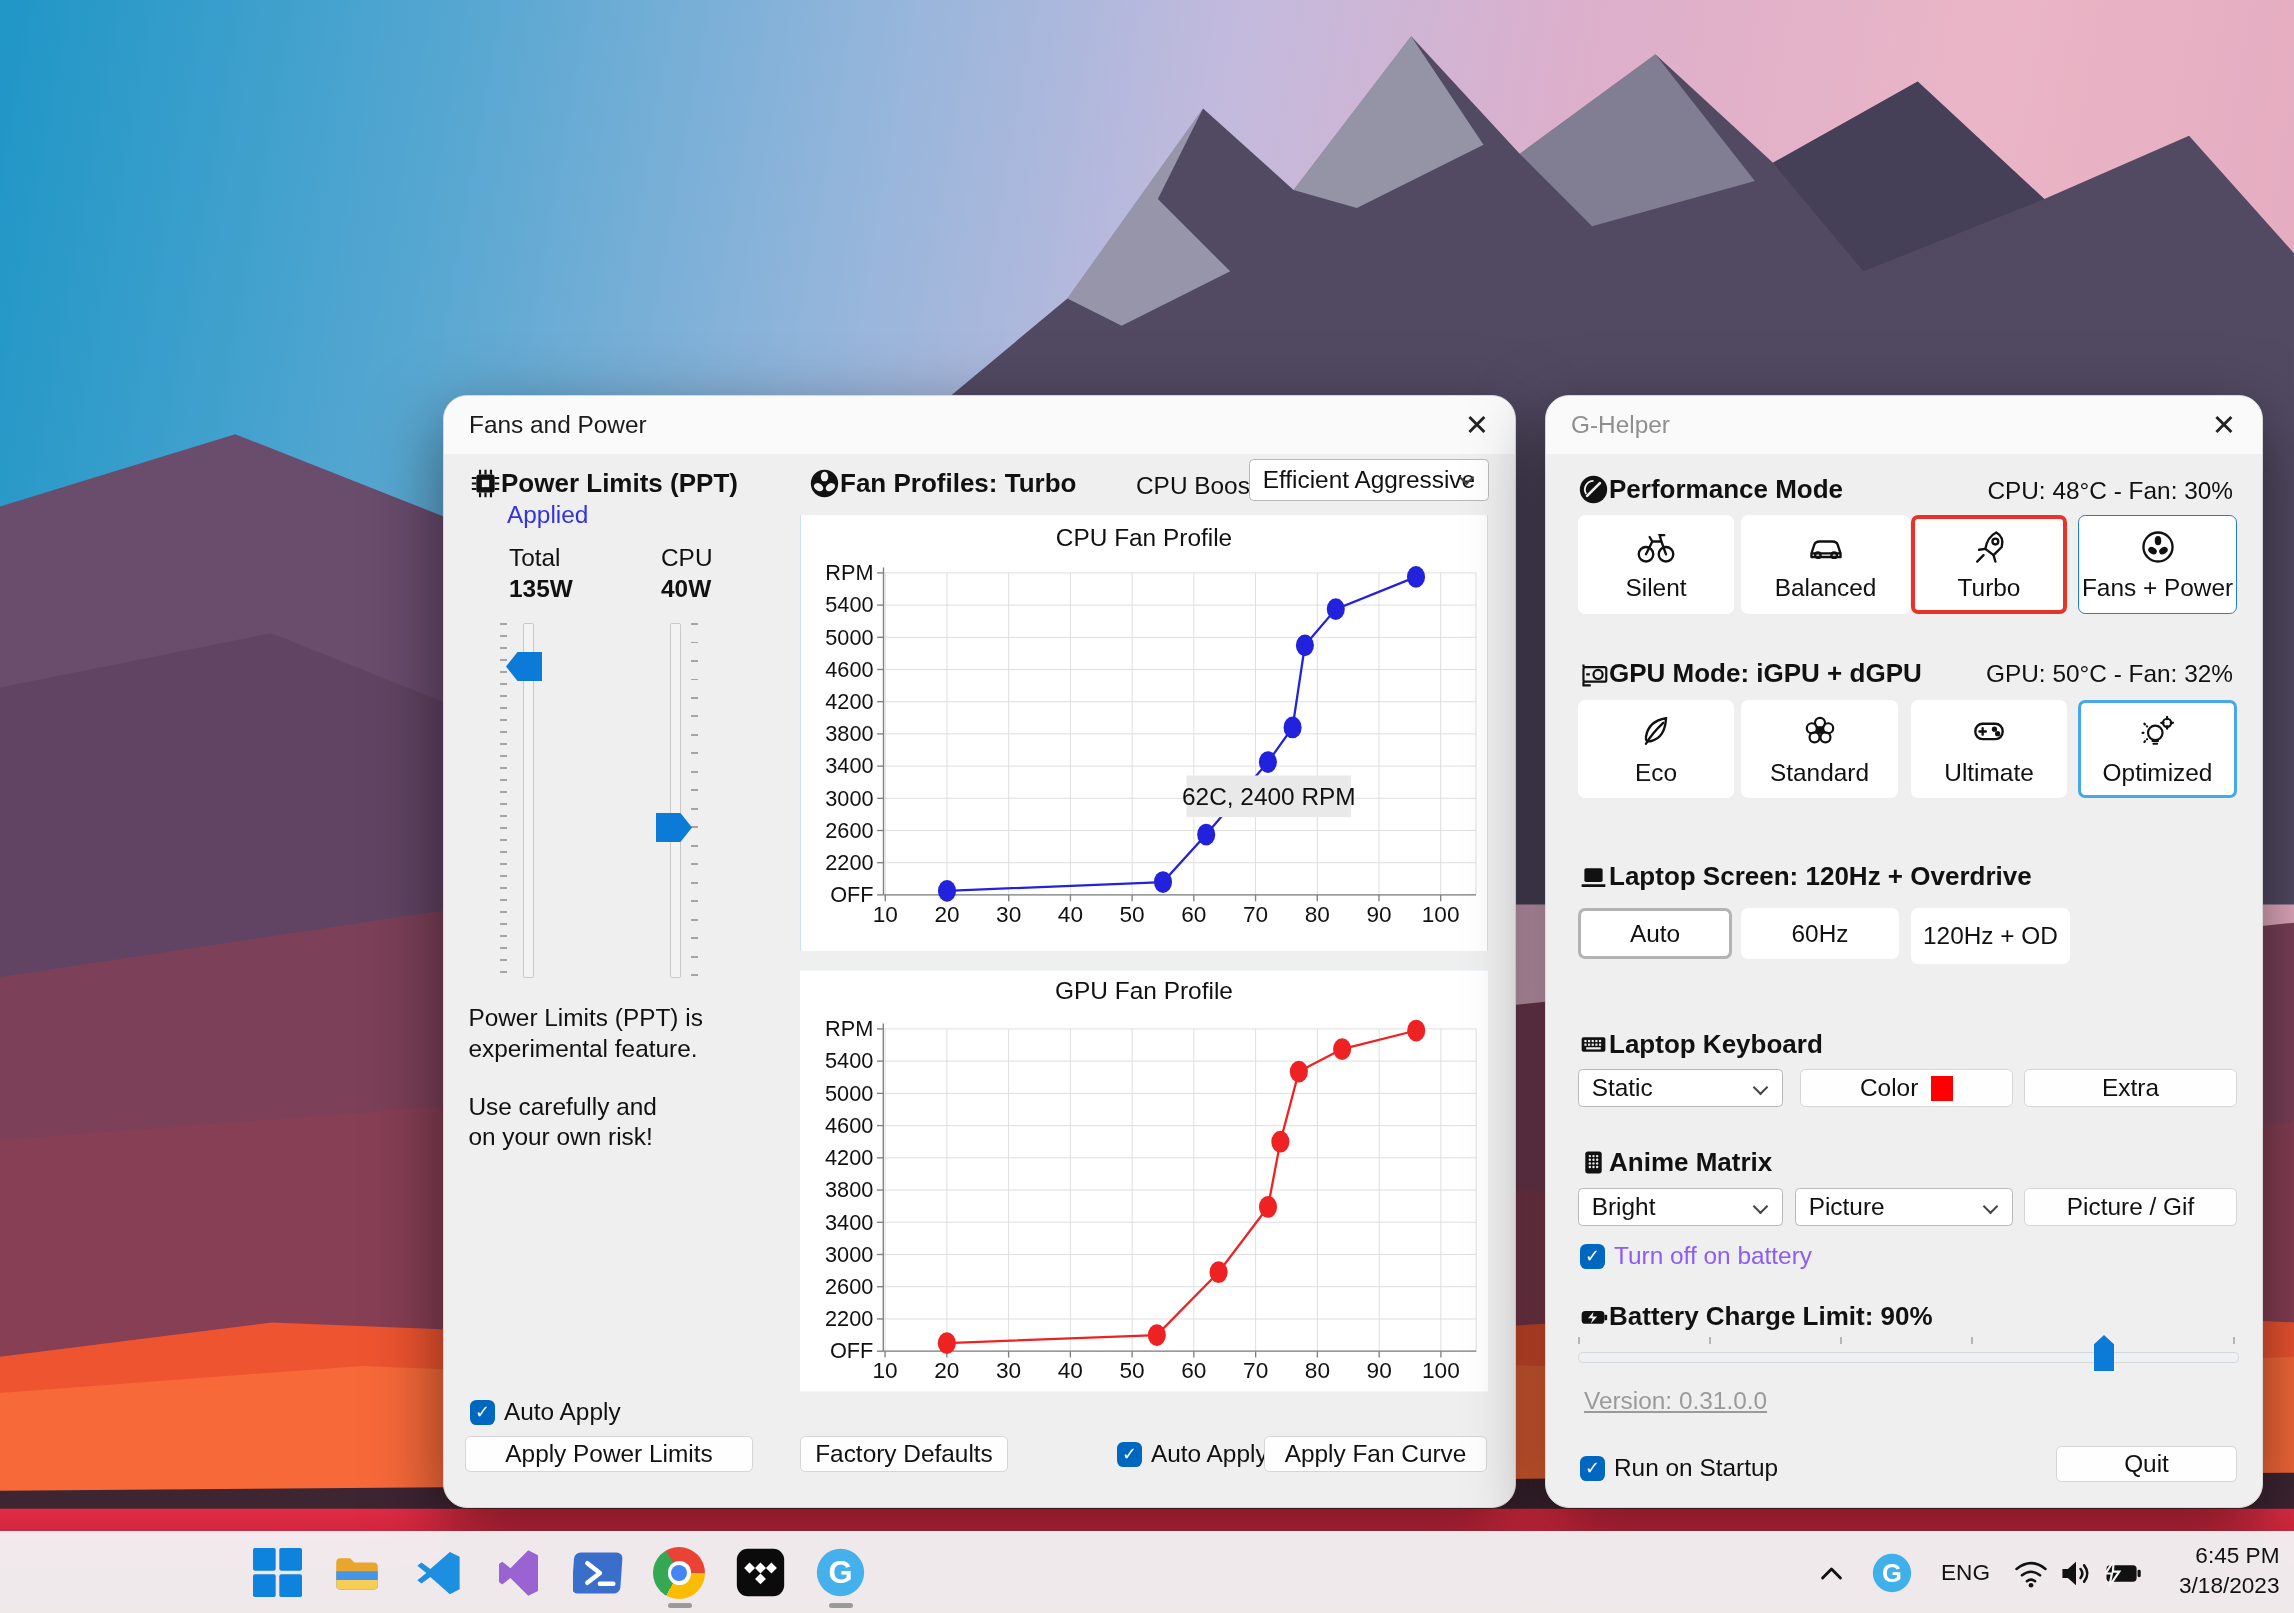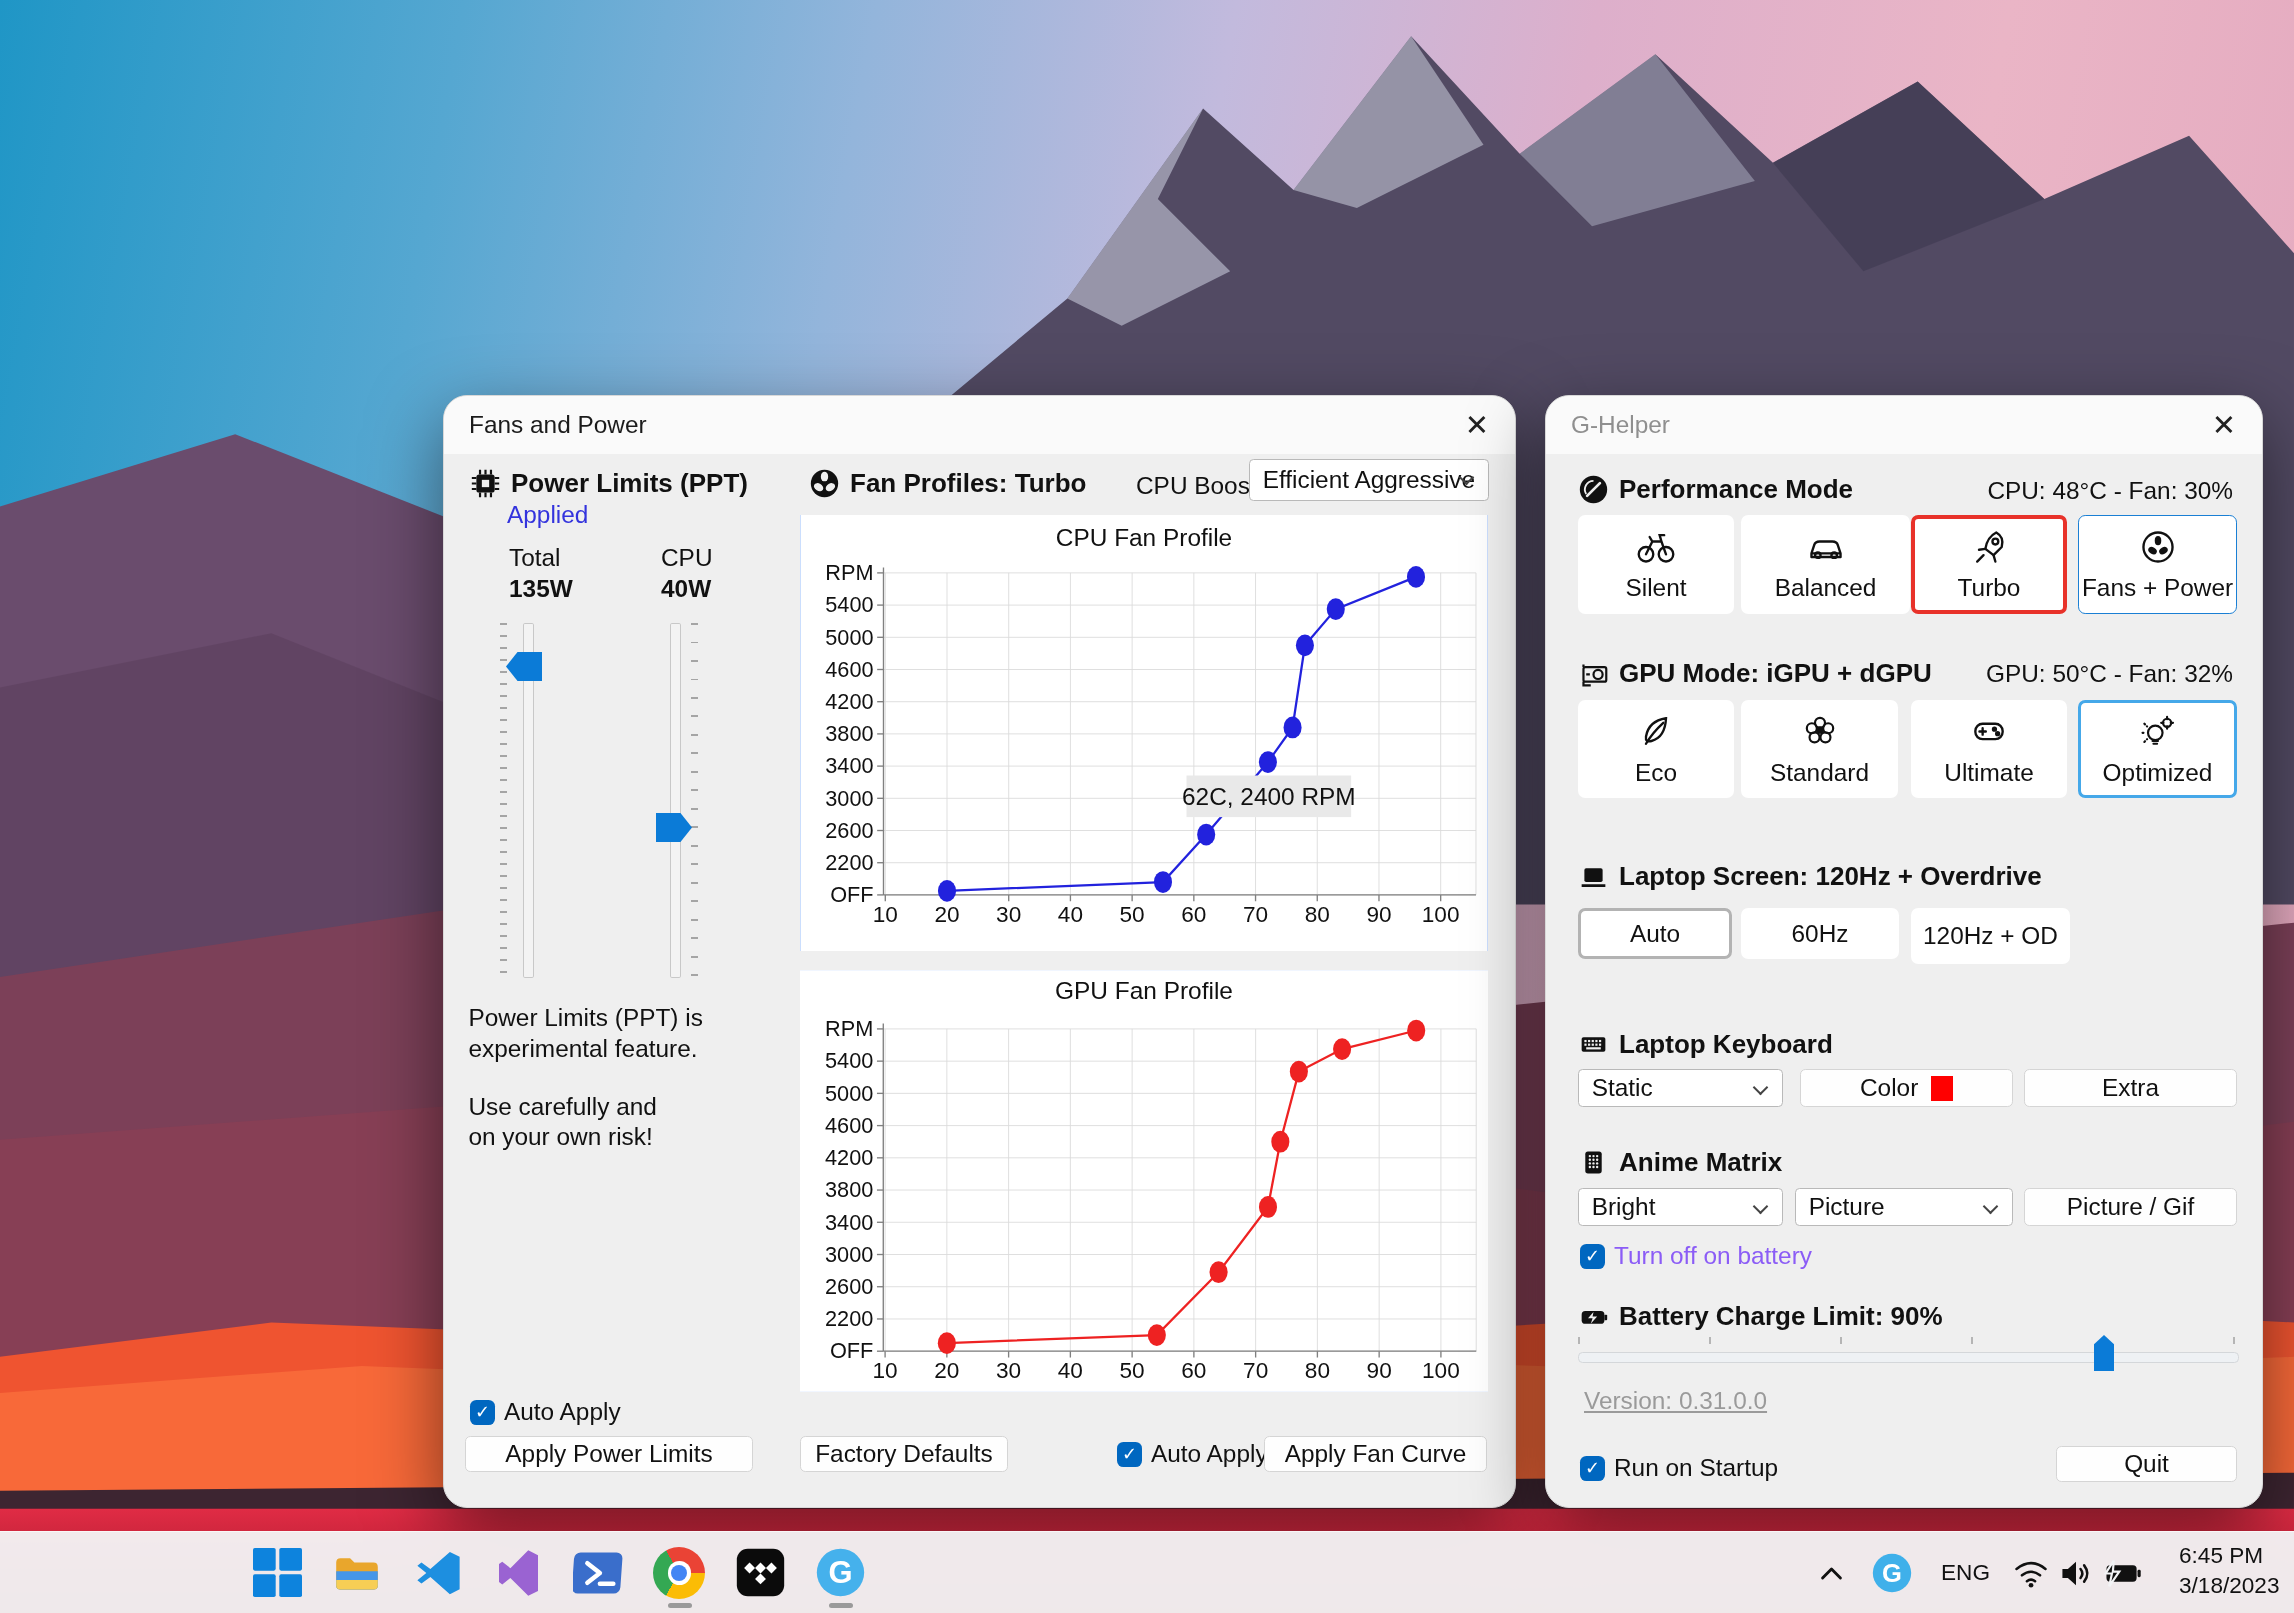--- a/index.html
+++ b/index.html
@@ -10,21 +10,21 @@
     background:linear-gradient(100deg,#1f96c6 0%,#55a7d1 18%,#93b5db 34%,#c2badd 48%,#ddafcb 62%,#eab5c6 78%,#e2a6bd 100%);}
   #wallpaper svg{position:absolute;inset:0;}
   
   .window{position:absolute;background:#efefef;border-radius:24px;border:0.9px solid #d8d8d8;
     box-shadow:0 25px 72px rgba(0,0,0,.5);overflow:hidden;}
   .titlebar{position:absolute;left:0;top:0;right:0;height:58px;background:#fafafa;
     display:flex;align-items:center;padding-left:25px;font-size:24.4px;}
   .close-x{position:absolute;right:18px;top:9px;width:40px;height:40px;display:flex;
     align-items:center;justify-content:center;font-size:29px;font-weight:300;color:#222;cursor:default;}
   .close-x::before{content:"✕";}
-  .hdr{position:absolute;display:flex;align-items:center;gap:10px;font-size:26px;font-weight:bold;white-space:nowrap;}
+  .hdr{position:absolute;display:flex;align-items:center;gap:0;font-size:26px;font-weight:bold;white-space:nowrap;}
   .hdr .hicon{width:31px;height:31px;flex:0 0 auto;}
   .status-right{position:absolute;right:29px;font-size:24.4px;white-space:nowrap;}
   .blue-link{color:#3333dd;}
   .gray-link{color:#9a9a9a;text-decoration:underline;}
   
   .btn{position:absolute;background:#fefefe;border:1.8px solid #d5d5d5;border-radius:5.4px;
     display:flex;align-items:center;justify-content:center;font-size:24.4px;box-sizing:border-box;}
   .dd{position:absolute;background:#fff;border:1.8px solid #b9b9b9;border-radius:4.5px;box-sizing:border-box;
     display:flex;align-items:center;padding-left:12.7px;font-size:24.4px;}
   .dd::after{content:"";position:absolute;right:16.3px;top:11.8px;width:9px;height:9px;
@@ -54,21 +54,21 @@
     clip-path:polygon(50% 0,100% 26%,100% 100%,0 100%,0 26%);}
   .chart-holder{position:absolute;background:#3b82f6;}
   svg text{font-family:"Liberation Sans",sans-serif;}
   
   #taskbar{position:absolute;left:0;right:0;bottom:0;height:82px;background:rgba(243,244,246,.95);
     border-top:0.9px solid rgba(255,255,255,.6);}
   .tb-icon{position:absolute;top:13.6px;width:54px;height:54px;display:flex;align-items:center;justify-content:center;}
   .run-pill{position:absolute;top:71px;width:23.5px;height:5.4px;border-radius:2.7px;background:#9a9a9a;}
   .tray{position:absolute;top:0;height:82px;display:flex;align-items:center;}
   .tray-txt{font-size:22.6px;}
-  .clock{position:absolute;right:14.5px;top:9px;font-size:22.6px;line-height:30px;}
+  .clock{position:absolute;right:14.5px;top:9px;text-align:right;font-size:22.6px;line-height:30px;}
   .chrome-ball{width:52px;height:52px;border-radius:50%;position:relative;
     background:conic-gradient(from 90deg,#fbbc05 0 120deg,#34a853 0 240deg,#ea4335 0 360deg);}
   .chrome-ball .cw{position:absolute;left:14.5px;top:14.5px;width:23.5px;height:23.5px;border-radius:50%;background:#fff;}
   .chrome-ball .cb{position:absolute;left:18px;top:18px;width:16.3px;height:16.3px;border-radius:50%;background:#4285f4;}
   .note{position:absolute;font-size:24.4px;white-space:nowrap;}
 </style>
 </head>
 <body>
 
 <div id="desktop">

